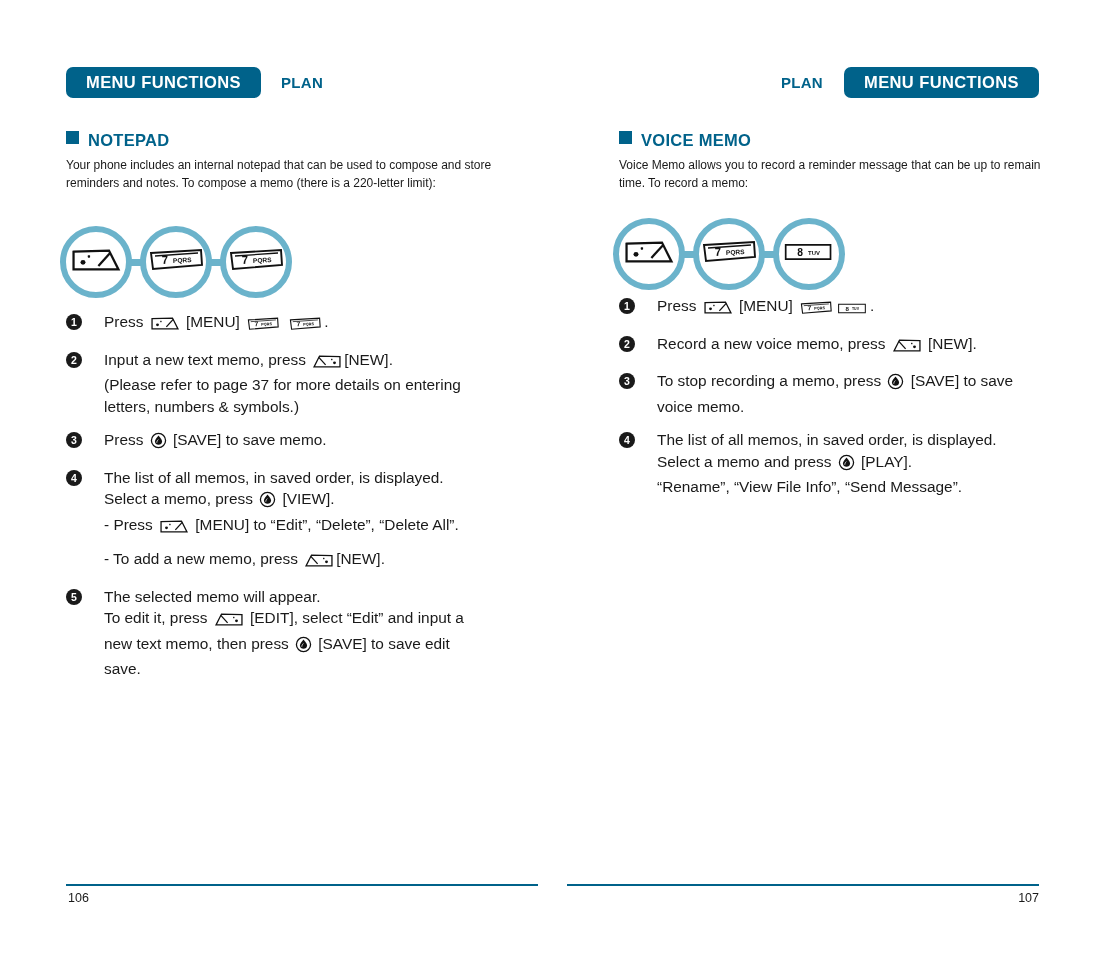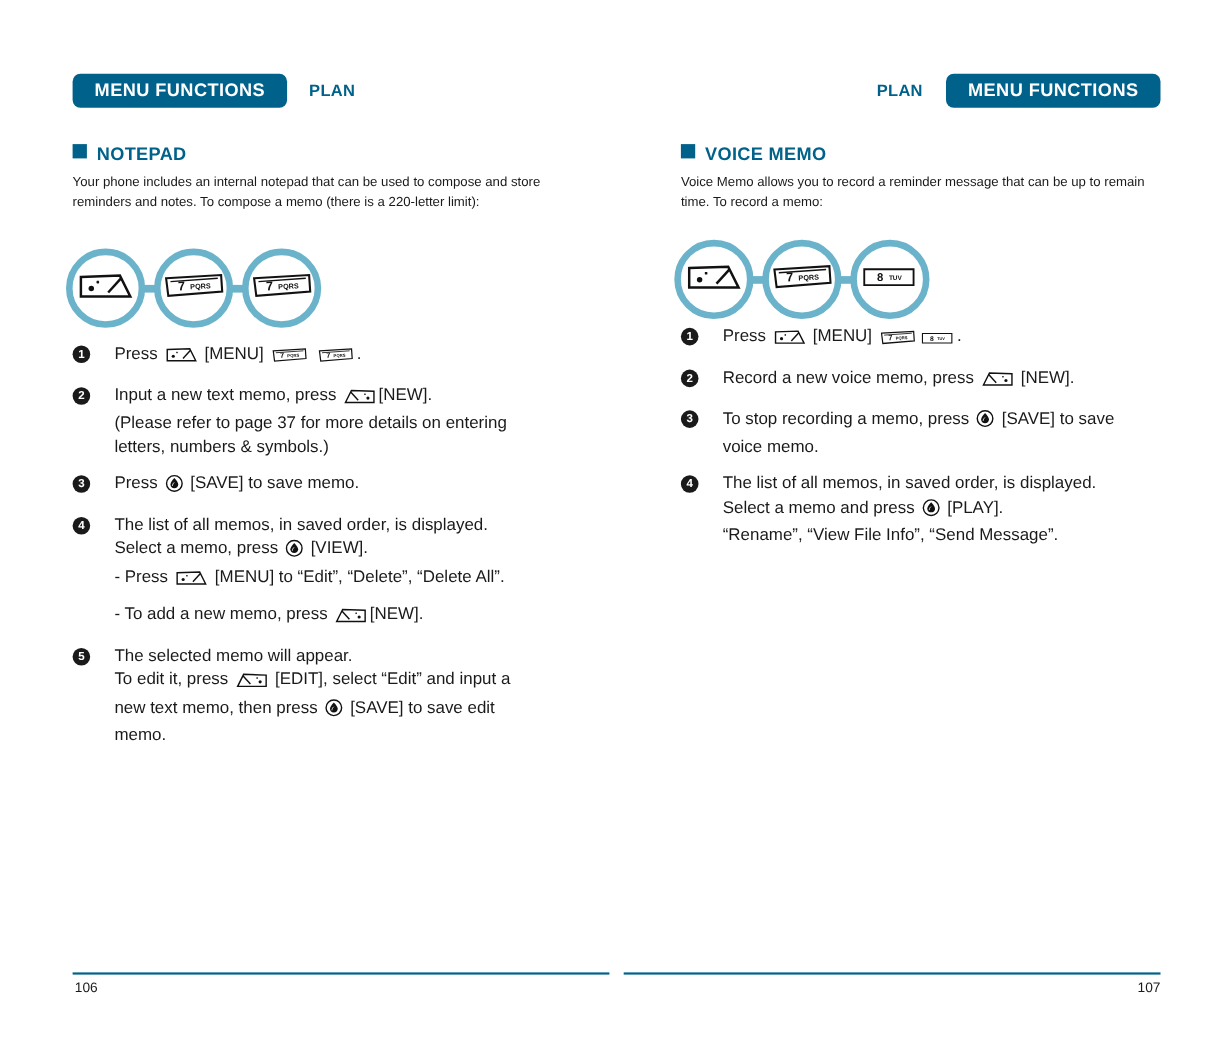--- a/index.html
+++ b/index.html
@@ -15,21 +15,20 @@
     color: #1a1a1a;
     overflow: hidden;
   }
 
   
   .page {
     position: absolute;
     top: 0;
     width: 552px;
     height: 950px;
-    padding-left: 16px;
   }
   .page-left  { left: 0; }
   .page-right { left: 553px; }
 
   
   .header {
     position: absolute;
     top: 66px;
     height: 32px;
     display: flex;
@@ -294,21 +293,21 @@
               <path d="M41 4 L11 3 L3 19 L41 19 Z" fill="#fff" stroke="#111" stroke-width="1.9"></path>
               <path d="M20 16 L10 5" stroke="#111" stroke-width="1.9" fill="none"></path>
               <circle cx="33" cy="13" r="2.1" fill="#111"></circle>
               <path d="M28 8 l2 0 M29 7 l0 2" stroke="#111" stroke-width="1.5"></path>
             </svg></span><span> [EDIT], select “Edit” and input a</span></div>
         <div class="line"><span>new text memo, then press </span><span class="k"><svg width="17" height="17" viewBox="0 0 24 24">
               <circle cx="12" cy="12" r="10" fill="#fff" stroke="#111" stroke-width="1.8"></circle>
               <path d="M12 5 C15.5 9 17 11 17 13.3 C17 16.2 14.8 18 12 18 C9.2 18 7 16.2 7 13.3 C7 11 8.5 9 12 5 Z" fill="#111"></path>
               <path d="M9.6 14.6 C9.6 13.4 10.3 12.2 11.4 11" stroke="#fff" stroke-width="1.1" fill="none" stroke-linecap="round"></path>
             </svg></span><span>  [SAVE] to save edit</span></div>
-        <div class="line"><span>memo.</span></div>
+        <div class="line"><span>save.</span></div>
       </div>
     </div>
 
   <div class="footer-rule"></div>
   <div class="folio">106</div>
 </div>
 
 <div class="page page-right">
 
   <div class="header header-right">

